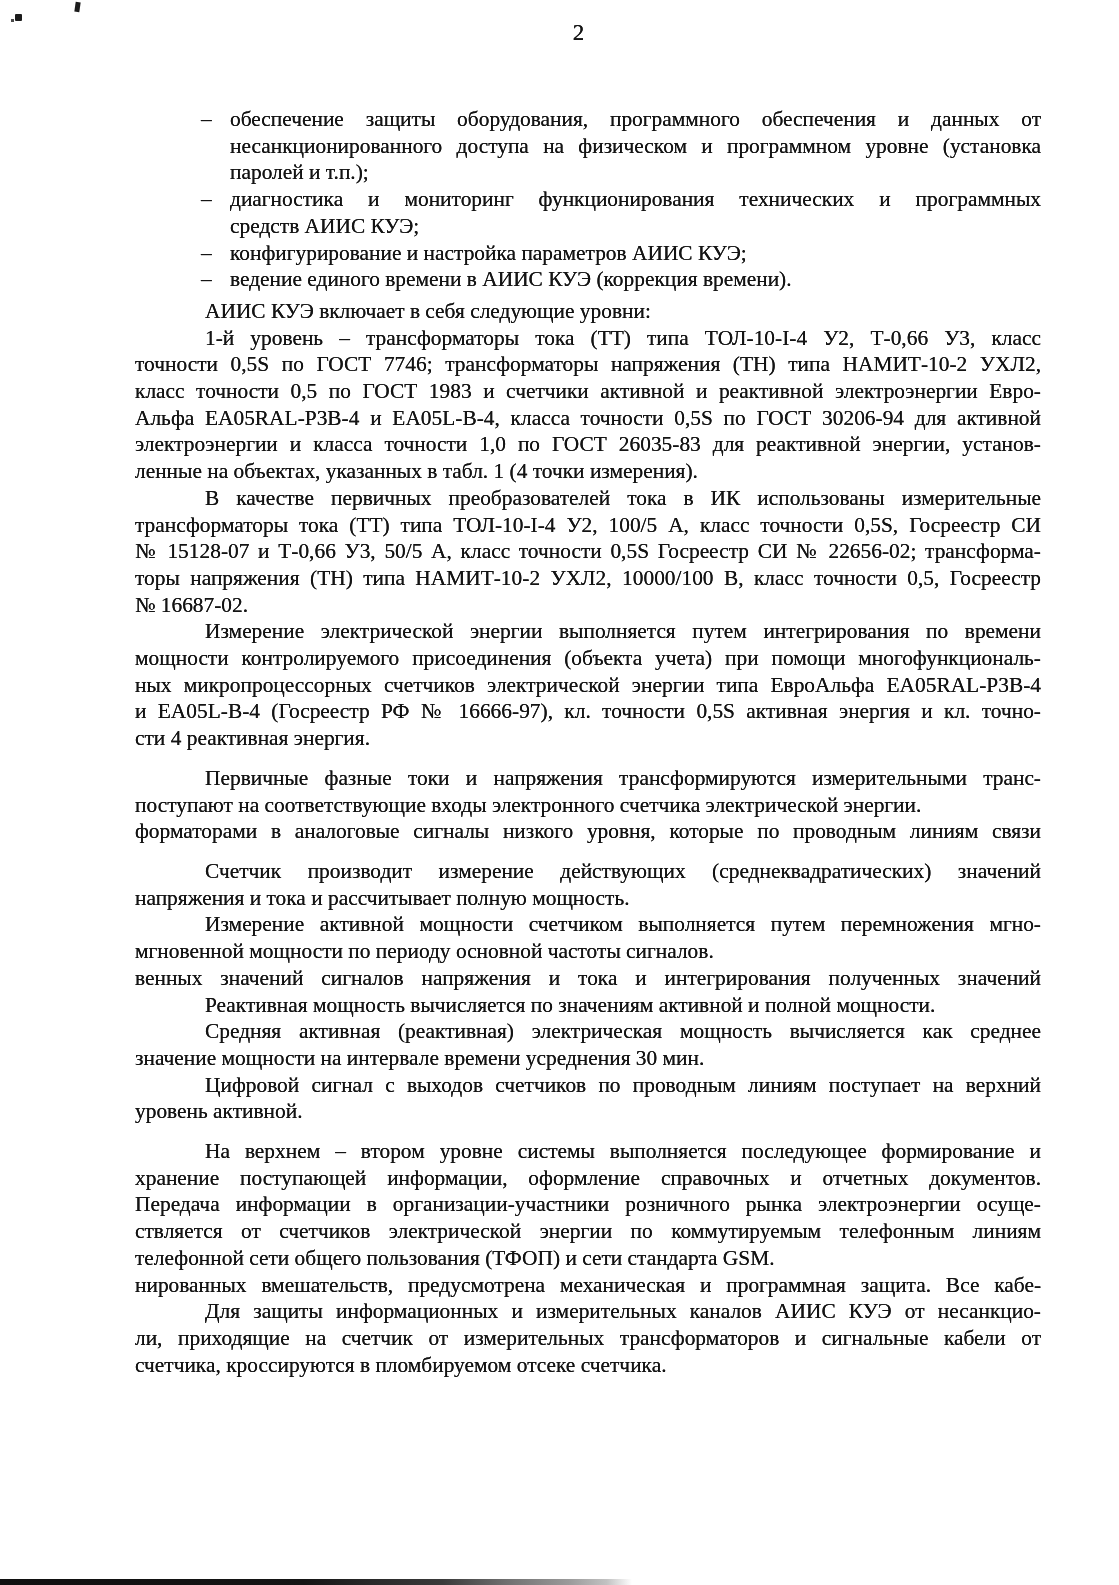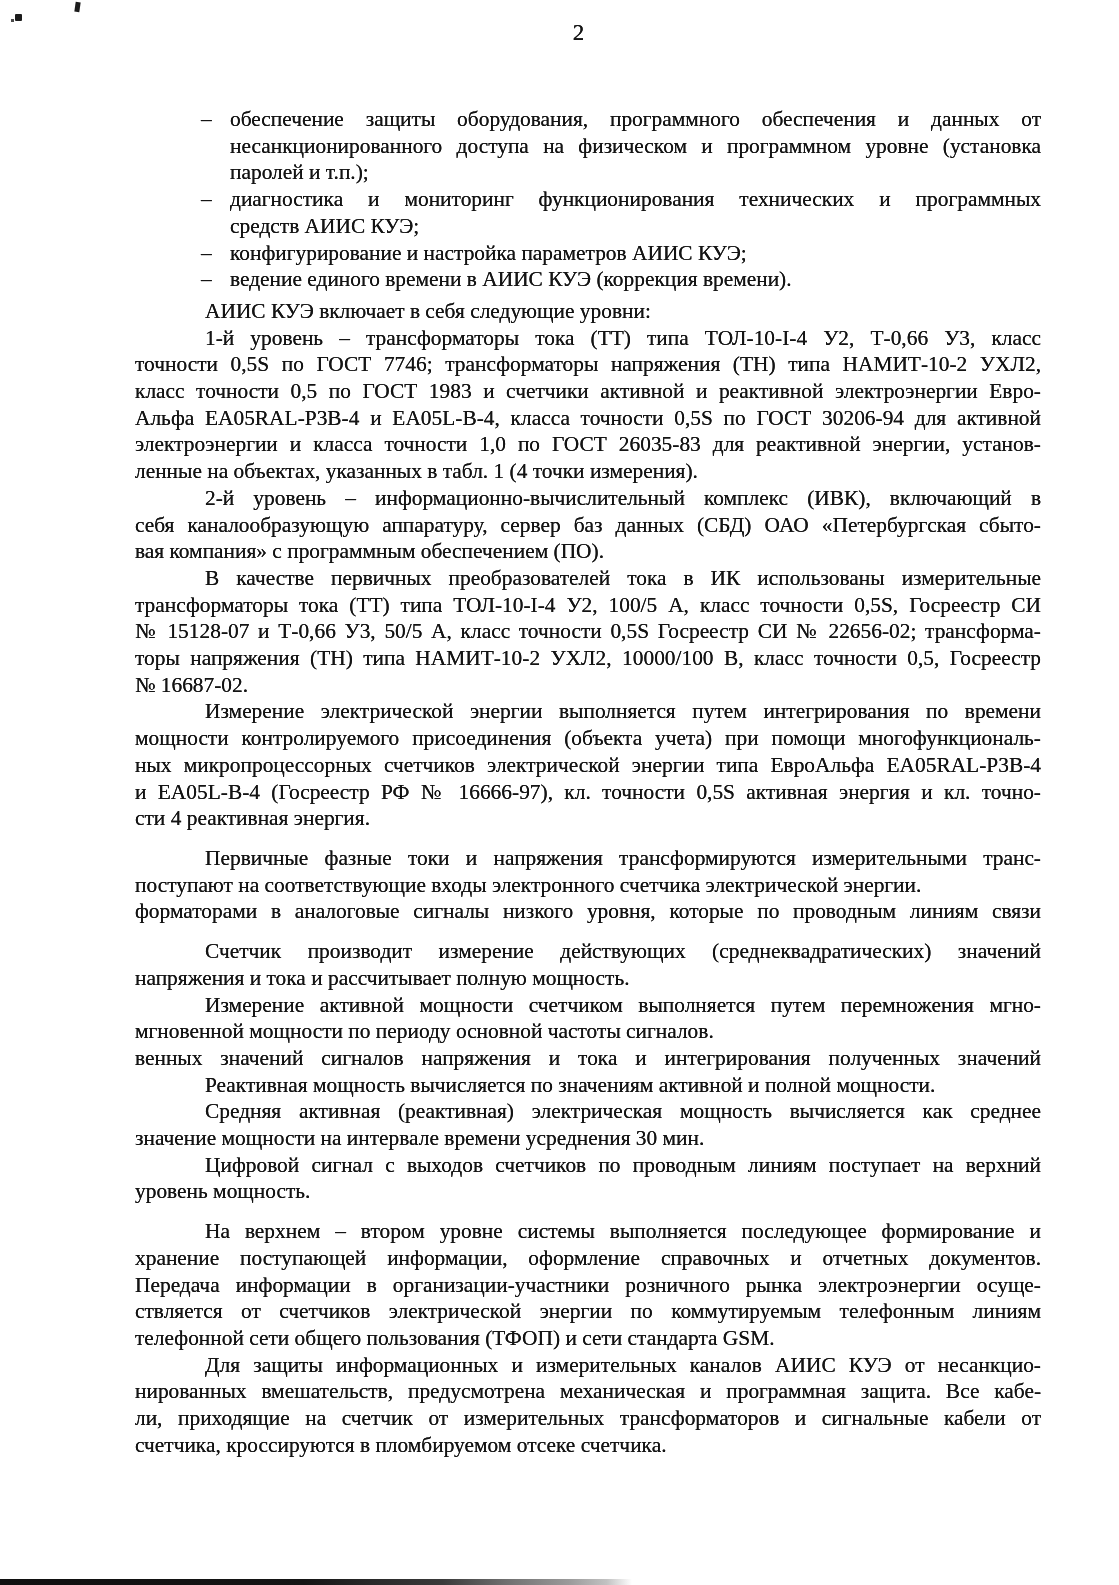--- a/index.html
+++ b/index.html
@@ -96,25 +96,20 @@
       </div>
       <div class="para plain">
         <div class="line first">1-й уровень – трансформаторы тока (ТТ) типа ТОЛ-10-I-4 У2, Т-0,66 У3, класс</div>
         <div class="line">точности 0,5S по ГОСТ 7746; трансформаторы напряжения (ТН) типа НАМИТ-10-2 УХЛ2,</div>
         <div class="line">класс точности 0,5 по ГОСТ 1983 и счетчики активной и реактивной электроэнергии Евро-</div>
         <div class="line">Альфа EA05RAL-P3B-4 и EA05L-B-4, класса точности 0,5S по ГОСТ 30206-94 для активной</div>
         <div class="line">электроэнергии и класса точности 1,0 по ГОСТ 26035-83 для реактивной энергии, установ-</div>
         <div class="line last">ленные на объектах, указанных в табл. 1 (4 точки измерения).</div>
       </div>
       <div class="para plain">
-        <div class="line first">2-й уровень – информационно-вычислительный комплекс (ИВК), включающий в</div>
-        <div class="line">себя каналообразующую аппаратуру, сервер баз данных (СБД) ОАО «Петербургская сбыто-</div>
-        <div class="line last">вая компания» с программным обеспечением (ПО).</div>
-      </div>
-      <div class="para plain">
         <div class="line first">В качестве первичных преобразователей тока в ИК использованы измерительные</div>
         <div class="line">трансформаторы тока (ТТ) типа ТОЛ-10-I-4 У2, 100/5 А, класс точности 0,5S, Госреестр СИ</div>
         <div class="line">№ 15128-07 и Т-0,66 У3, 50/5 А, класс точности 0,5S Госреестр СИ № 22656-02; трансформа-</div>
         <div class="line">торы напряжения (ТН) типа НАМИТ-10-2 УХЛ2, 10000/100 В, класс точности 0,5, Госреестр</div>
         <div class="line last">№ 16687-02.</div>
       </div>
       <div class="para plain">
         <div class="line first">Измерение электрической энергии выполняется путем интегрирования по времени</div>
         <div class="line">мощности контролируемого присоединения (объекта учета) при помощи многофункциональ-</div>
         <div class="line">ных микропроцессорных счетчиков электрической энергии типа ЕвроАльфа EA05RAL-P3B-4</div>
@@ -137,31 +132,31 @@
       </div>
       <div class="para plain">
         <div class="line first last">Реактивная мощность вычисляется по значениям активной и полной мощности.</div>
       </div>
       <div class="para plain" style="">
         <div class="line first">Средняя активная (реактивная) электрическая мощность вычисляется как среднее</div>
         <div class="line last">значение мощности на интервале времени усреднения 30 мин.</div>
       </div>
       <div class="para plain">
         <div class="line first">Цифровой сигнал с выходов счетчиков по проводным линиям поступает на верхний</div>
-        <div class="line last">уровень мощность.</div>
+        <div class="line last">уровень активной.</div>
       </div>
       <div class="para plain" style="margin-top: 13px;">
         <div class="line first">На верхнем – втором уровне системы выполняется последующее формирование и</div>
         <div class="line">хранение поступающей информации, оформление справочных и отчетных документов.</div>
         <div class="line">Передача информации в организации-участники розничного рынка электроэнергии осуще-</div>
         <div class="line">ствляется от счетчиков электрической энергии по коммутируемым телефонным линиям</div>
         <div class="line last">телефонной сети общего пользования (ТФОП) и сети стандарта GSM.</div>
       </div>
       <div class="para plain">
+        <div class="line">нированных вмешательств, предусмотрена механическая и программная защита. Все кабе-</div>
         <div class="line first">Для защиты информационных и измерительных каналов АИИС КУЭ от несанкцио-</div>
-        <div class="line">нированных вмешательств, предусмотрена механическая и программная защита. Все кабе-</div>
         <div class="line">ли, приходящие на счетчик от измерительных трансформаторов и сигнальные кабели от</div>
         <div class="line last">счетчика, кроссируются в пломбируемом отсеке счетчика.</div>
       </div>
     </div>
 
   <div class="scan-bar"></div>
 </div>
 
 </body></html>

